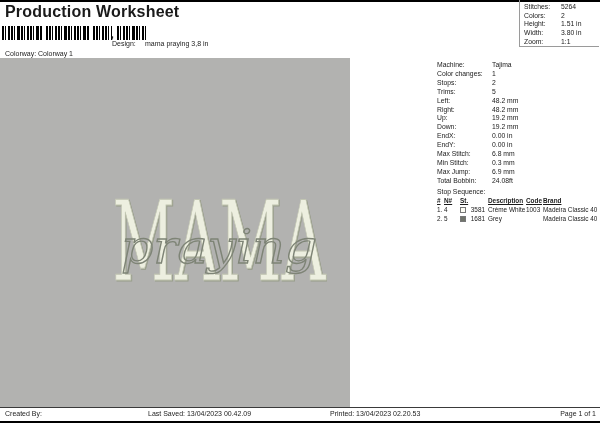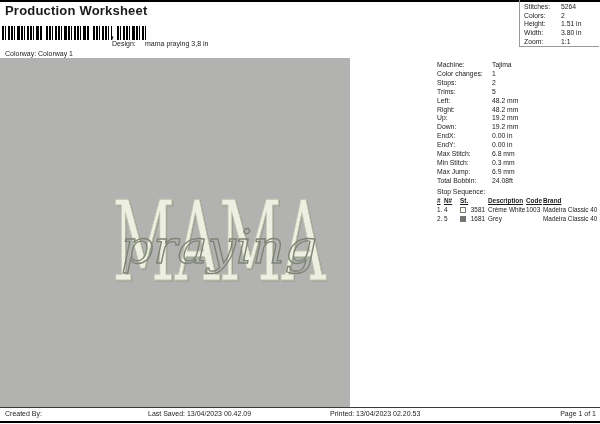--- a/index.html
+++ b/index.html
@@ -6,21 +6,21 @@
   .page{
     position:relative;width:600px;height:424px;background:#ffffff;
     font-family:"Liberation Sans",sans-serif;color:#1a1a1a;overflow:hidden;
   }
   .rule{position:absolute;left:0;width:600px;background:#000;}
   .rule.top{top:0;height:2px;}
   .rule.bottom{top:421px;height:2px;}
   .rule.footer-sep{top:407px;height:1px;background:#3a3a3a;}
 
   
-  .title{position:absolute;left:5px;top:3px;font-size:13px;font-weight:bold;letter-spacing:.2px;}
+  .title{position:absolute;left:5px;top:3px;font-size:16px;font-weight:bold;letter-spacing:.2px;}
   .subtitle{position:absolute;left:5px;top:18px;font-size:7.5px;color:#222;}
   .barcode{position:absolute;top:26px;height:14px;
     background:repeating-linear-gradient(90deg,
       #000 0px,#000 2px,#fff 2px,#fff 3px,
       #000 3px,#000 3.8px,#fff 3.8px,#fff 6px,
       #000 6px,#000 8.4px,#fff 8.4px,#fff 9.4px);}
   .barcode.b1{left:2px;width:110px;}
   .barcode.b2{left:117px;width:29px;}
   .barcode-comma{position:absolute;left:111px;top:29px;font-size:10px;font-weight:bold;}
   .hrow{position:absolute;left:5px;font-size:7px;display:flex;color:#222;}

